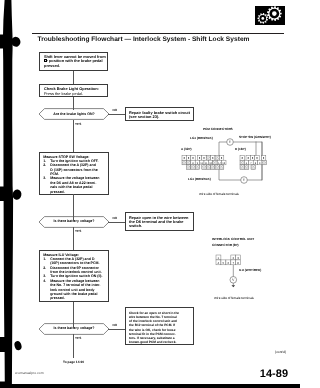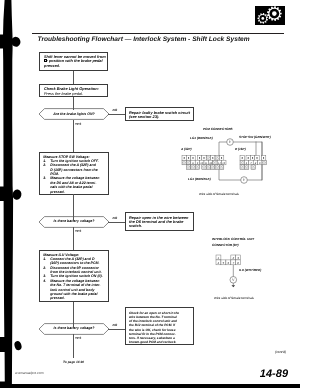--- a/index.html
+++ b/index.html
@@ -1,20 +1,20 @@
 <!DOCTYPE html>
 <html><head>
 <meta charset="utf-8">
 <style>
   html,body{margin:0;padding:0;}
   body{width:300px;height:388px;background:#ffffff;
        font-family:"Liberation Sans",sans-serif;
        position:relative;overflow:hidden;
        -webkit-font-smoothing:antialiased;text-rendering:geometricPrecision;}
-  #page{position:absolute;left:0;top:0;width:300px;height:388px;font-style:italic;}
+  #page{position:absolute;left:0;top:0;width:300px;height:388px;}
   
   #spine{position:absolute;left:0;top:0;width:34px;height:388px;overflow:hidden;}
   #spine svg{display:block;}
   
   #bottomband{position:absolute;left:0;top:384px;width:300px;height:4px;background:#000;}
   #hrule{position:absolute;left:32px;top:33px;width:252px;height:1.2px;background:#231f20;}
   #title{position:absolute;left:37.5px;top:35.5px;font-size:6.6px;font-weight:bold;
          color:#131313;letter-spacing:0.02px;white-space:nowrap;}
   
   #logo{position:absolute;left:255px;top:6px;width:30px;height:19px;}

